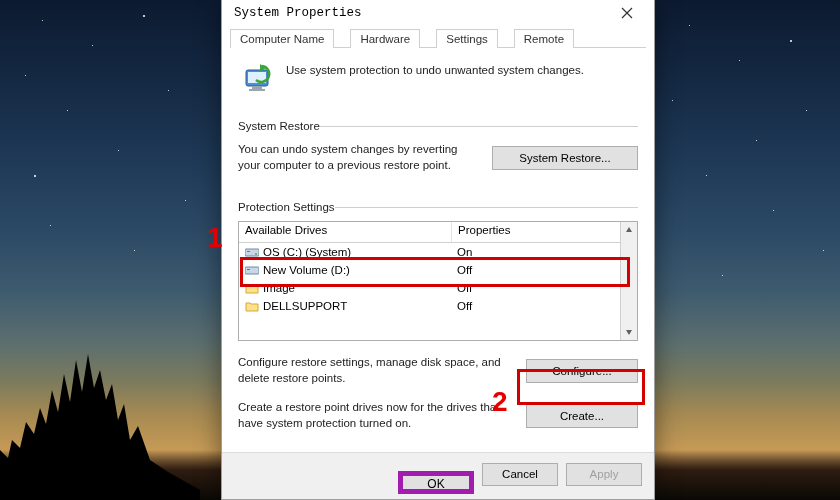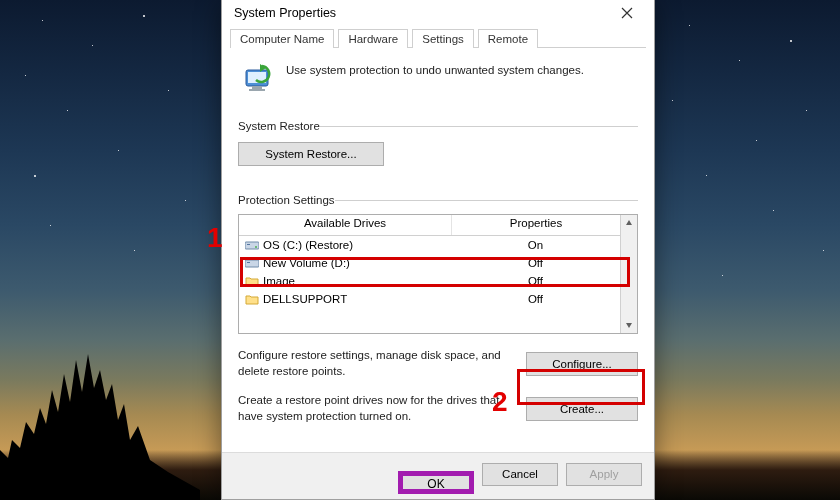--- a/index.html
+++ b/index.html
@@ -31,23 +31,23 @@
   background:#fff;
   border:1px solid #9f9f9f;
   box-shadow:0 6px 24px rgba(0,0,0,.45);
   box-sizing:border-box;
 }
 .titlebar{
   height:30px;
   display:flex;align-items:center;justify-content:space-between;
   padding:0 10px 0 12px;
 }
-.titlebar .title{font-size:12.5px;}
+.titlebar .title{font-size:12.5px;font-family:Liberation Mono, monospace;}
 .close-btn{width:34px;height:24px;display:flex;align-items:center;justify-content:center;font-size:17px;color:#333;cursor:pointer;}
-.tabbar{display:flex;align-items:center;gap:4px;margin:0 8px;border-bottom:1px solid #cfcfcf;}
+.tabbar{display:flex;align-items:center;gap:16px;margin:0 8px;border-bottom:1px solid #cfcfcf;}
 .tab{
   padding:3px 9px 3px 9px;
   border:1px solid #cfcfcf;border-bottom:none;
   background:#fff;
   position:relative;top:1px;
   cursor:pointer;
   font-size:11.5px;
   color:#333;
 }
 .tab.inactive{background:#fff;}
@@ -71,21 +71,21 @@
 .winbtn.wide{min-width:146px;}
 .winbtn:disabled, .winbtn[data-disabled="true"]{color:#a0a0a0;}
 .listbox{
   margin-top:8px;
   border:1px solid #adadad;
   background:#fff;
   height:118px;
   position:relative;
   display:flex;
 }
-.list-content{flex:1;overflow:hidden;text-align:center;}
+.list-content{flex:1;overflow:hidden;}
 .list-head{display:flex;height:20px;border-bottom:1px solid #d0d0d0;}
 .list-head .col{padding:2px 6px;font-size:11.5px;border-right:1px solid #e4e4e4;}
 .list-head .col:first-child{width:200px;}
 .list-head .col:last-child{flex:1;border-right:none;}
 .list-row{display:flex;align-items:center;height:18px;}
 .list-row .cell{padding:1px 6px;font-size:11.5px;white-space:nowrap;overflow:hidden;text-overflow:ellipsis;}
 .list-row .cell:first-child{width:200px;display:flex;align-items:center;gap:4px;}
 .list-row .cell:last-child{flex:1;}
 .drive-icon{width:14px;height:12px;display:inline-block;}
 .scrollbar{
@@ -172,20 +172,21 @@
         </div>
         <div class="intro-text">Use system protection to undo unwanted system changes.</div>
       </div>
 
       <div class="group">
         <div class="group-header">
           <span>System Restore</span>
           <div class="line"></div>
         </div>
         <div class="row">
+          <div class="desc">You can undo system changes by reverting your computer to a previous restore point.</div>
           <button class="winbtn wide">System Restore...</button>
         </div>
       </div>
 
       <div class="group" style="margin-top:28px">
         <div class="group-header">
           <span>Protection Settings</span>
           <div class="line"></div>
         </div>
 
@@ -195,21 +196,21 @@
               <div class="col">Available Drives</div>
               <div class="col">Properties</div>
             </div>
             <div class="list-row">
               <div class="cell">
                 <span class="drive-icon"><svg width="14" height="12" viewBox="0 0 14 12">
                       <rect x="0" y="3" width="14" height="7" rx="1" fill="#c9d6e6" stroke="#6e8aa8"></rect>
                       <rect x="2" y="5" width="3" height="1" fill="#5676a0"></rect>
                       <circle cx="11" cy="8" r="1" fill="#4caf50"></circle>
                     </svg></span>
-                <span>OS (C:) (Restore)</span>
+                <span>OS (C:) (System)</span>
               </div>
               <div class="cell">On</div>
             </div>
             <div class="list-row">
               <div class="cell">
                 <span class="drive-icon"><svg width="14" height="12" viewBox="0 0 14 12">
                       <rect x="0" y="3" width="14" height="7" rx="1" fill="#c9d6e6" stroke="#6e8aa8"></rect>
                       <rect x="2" y="5" width="3" height="1" fill="#5676a0"></rect>
                     </svg></span>
                 <span>New Volume (D:)</span>

